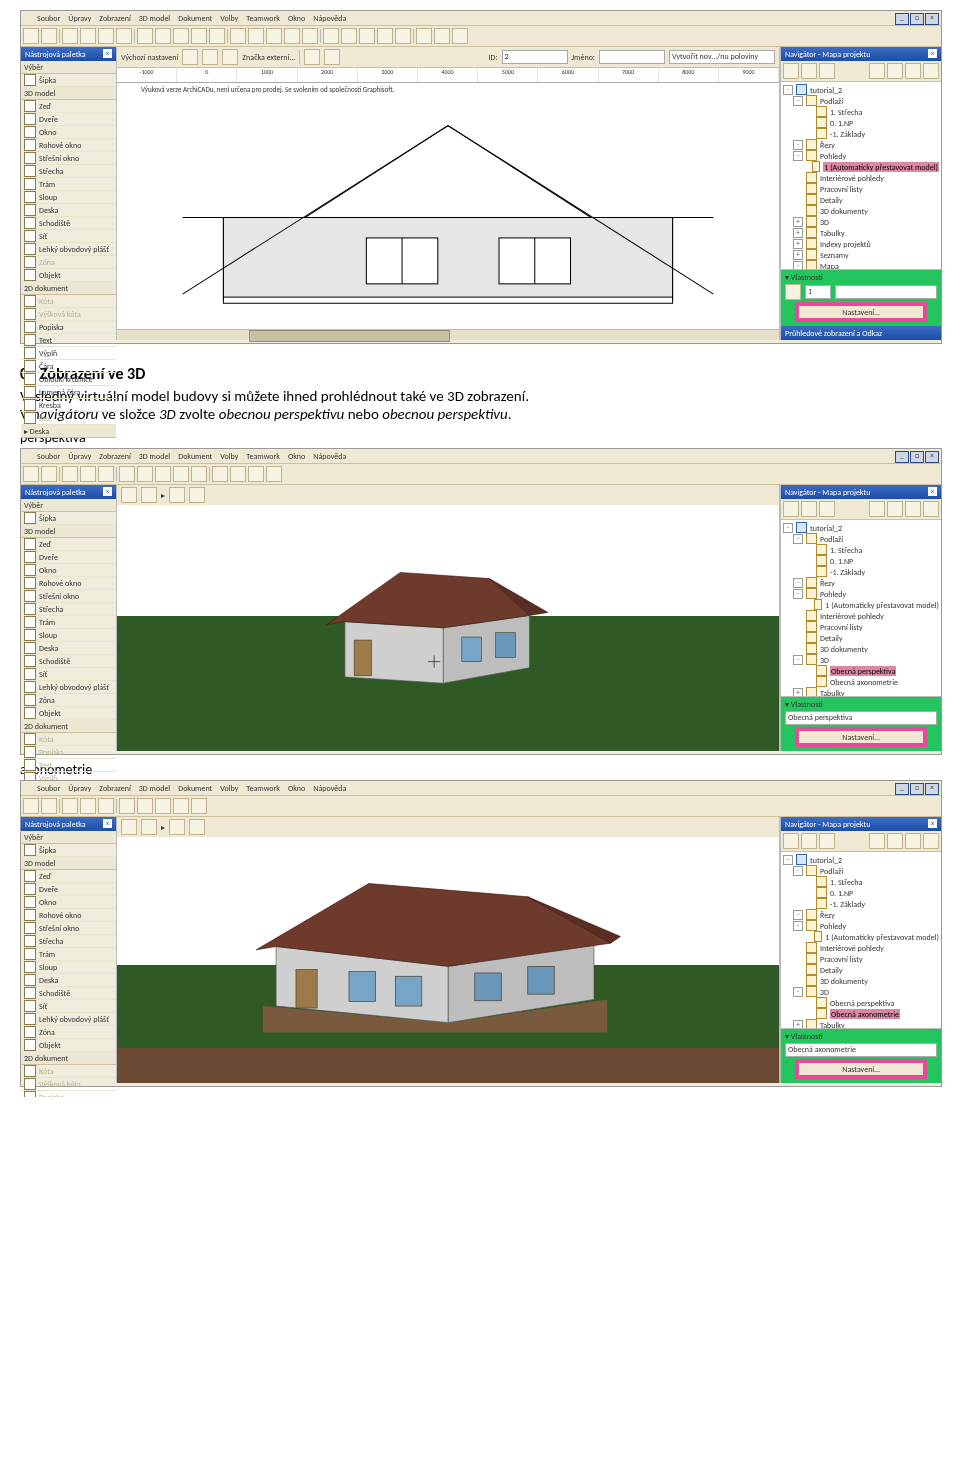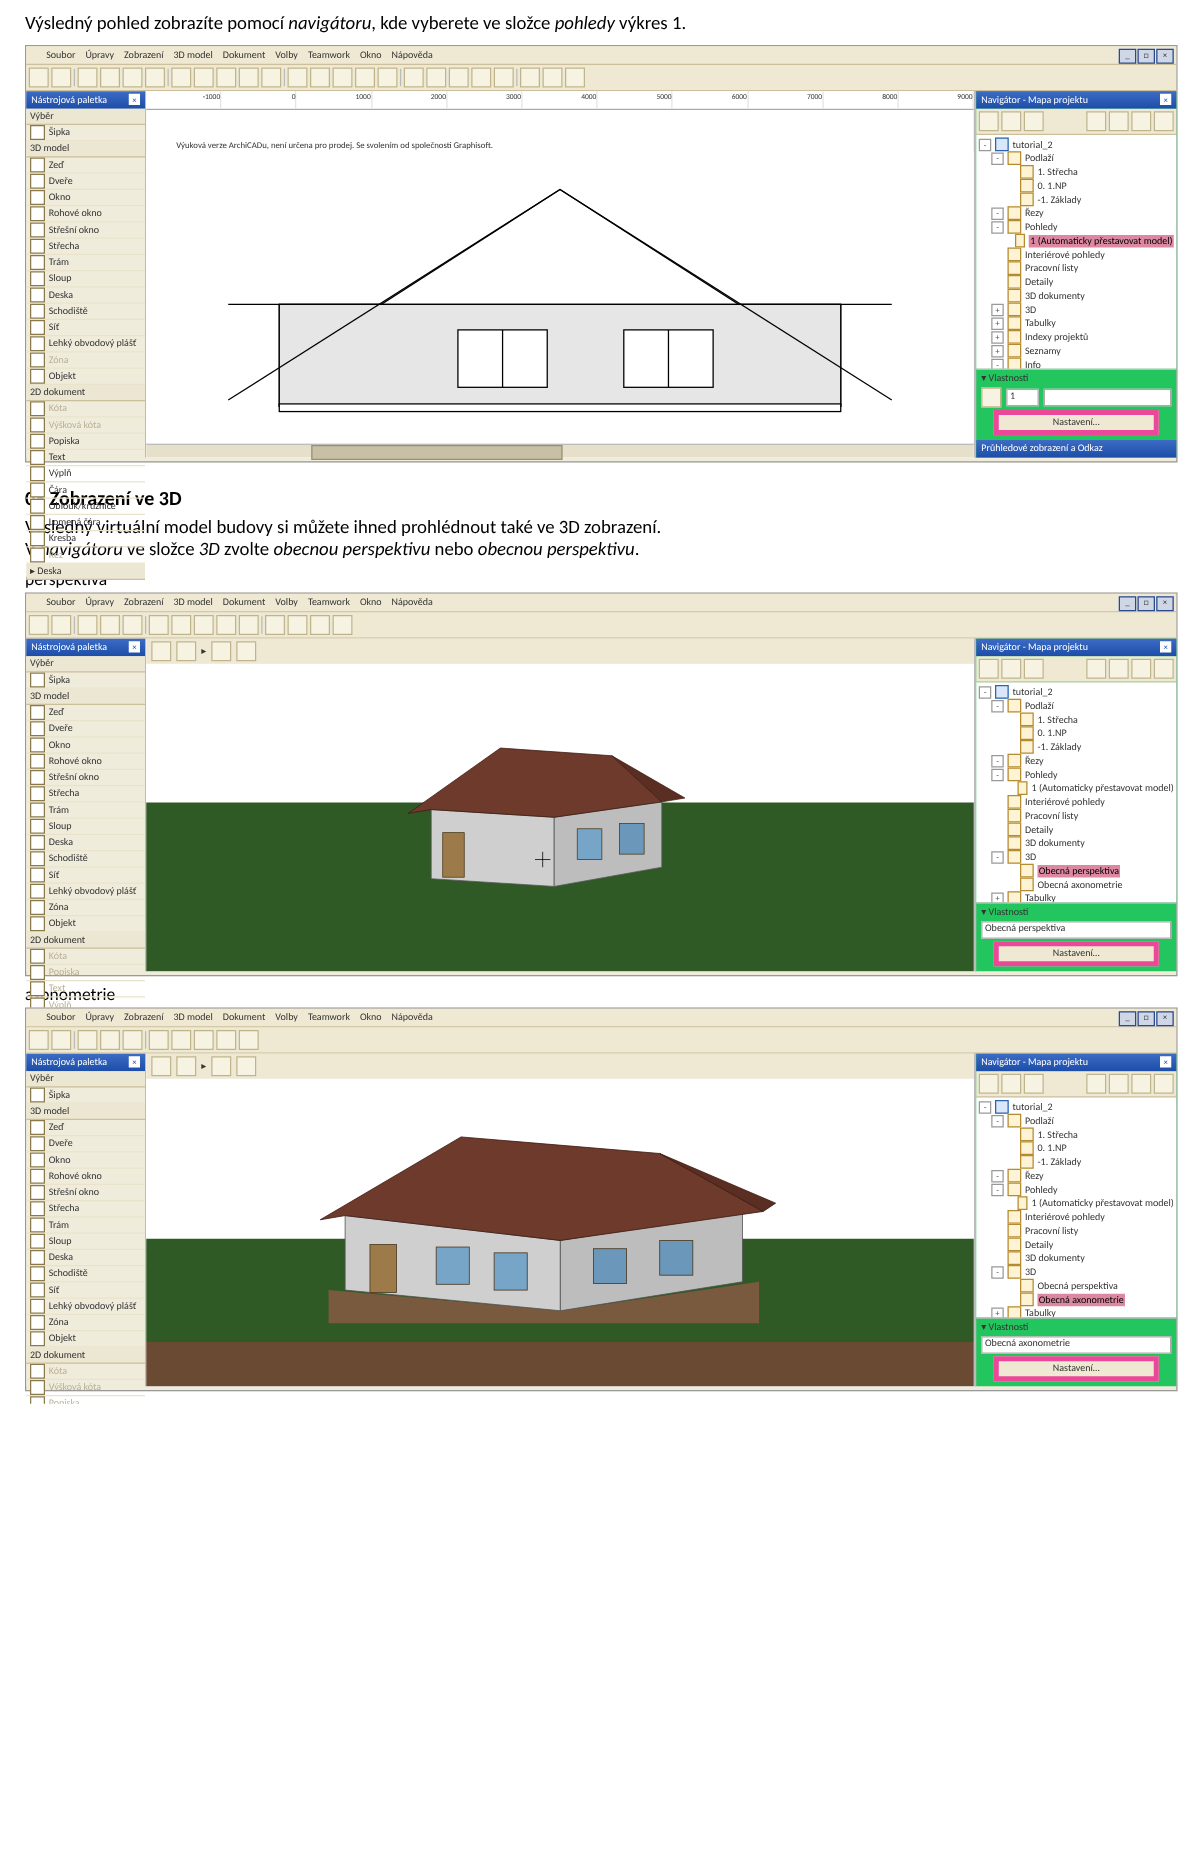--- a/index.html
+++ b/index.html
@@ -113,21 +113,21 @@
     background: #efe9d4;
     border-bottom: 1px solid #cbbf9c;
     display:flex; align-items:center; gap:4px; padding:0 4px; font-size:8px;
   }
   .ruler {
     height: 14px;
     background: #fff;
     border-bottom:1px solid #aaa;
     display:flex; font-size:6px;
   }
-  .ruler span { flex:1; border-right:1px solid #e3e3e3; text-align:right; }
+  .ruler span { flex:1; border-right:1px solid #e3e3e3; text-align:center; }
   .drawing {
     position:absolute;
     left:0; right:0;
     background:#fff;
   }
   
   .elev {
     top:48px; bottom:0;
   }
   .elev svg { width:100%; height:100%; }
@@ -184,23 +184,20 @@
   }
   .scroll-h .thumb { height:100%; width:30%; background:#c8c0a4; border:1px solid #9a906e; }
   .txtbox { background:#fff; border:1px solid #aaa; padding:0 2px; height:12px; font-size:8px; width:60px; }
   .sep { width:1px; height:14px; background:#bbb; }
 </style>
 </head>
 <body>
 
 <div class="page">
 
-  <div class="intro">
-    <span>Výsledný pohled zobrazíte pomocí </span><span class="italic">navigátoru</span><span>, kde vyberete ve složce </span><span class="italic">pohledy</span><span> výkres 1.</span>
-  </div>
 
   <div class="app tall">
     <div class="wbuttons">
       <div class="wbtn">_</div>
       <div class="wbtn">□</div>
       <div class="wbtn">×</div>
     </div>
     <div class="menubar">
       <span>Soubor</span>
       <span>Úpravy</span>
@@ -350,20 +347,36 @@
             <span>Kresba</span>
           </div>
         <div class="pal-row faded">
             <div class="pic"></div>
             <span>Řez</span>
           </div>
         <div class="pal-head">▸ <span>Deska</span></div>
       </div>
 
       <div class="canvas-wrap">
+        <div class="canvas-top">
+          <span>Výchozí nastavení</span>
+          <div class="tbtn"></div>
+          <div class="tbtn"></div>
+          <div class="tbtn"></div>
+          <span>Značka externí…</span>
+          <div class="sep"></div>
+          <div class="tbtn"></div>
+            <div class="tbtn"></div>
+          <div style="flex:1"></div>
+          <span>ID:</span>
+          <div class="txtbox">2</div>
+          <span>Jméno:</span>
+          <div class="txtbox"></div>
+          <div class="txtbox" style="width:100px">Vytvořit nov…/nu poloviny</div>
+        </div>
         <div class="ruler">
           <span>-1000</span>
             <span>0</span>
             <span>1000</span>
             <span>2000</span>
             <span>3000</span>
             <span>4000</span>
             <span>5000</span>
             <span>6000</span>
             <span>7000</span>
@@ -485,21 +498,21 @@
               <span class="lbl">Indexy projektů</span>
             </div>
             <div class="tr i1">
               <span class="sq">+</span>
               <span class="i"></span>
               <span class="lbl">Seznamy</span>
             </div>
             <div class="tr i1">
               <span class="sq">-</span>
               <span class="i"></span>
-              <span class="lbl">Info</span>
+              <span class="lbl">Mapa</span>
             </div>
             <div class="tr i2">
               <span style="width:10px;display:inline-block"></span>
               <span class="i"></span>
               <span class="lbl">Poznámky</span>
             </div>
           </div>
         <div class="nav-bot">
           ▾ <span>Vlastnosti</span>
           <div style="display:flex; gap:4px; align-items:center; margin-top:2px;">

